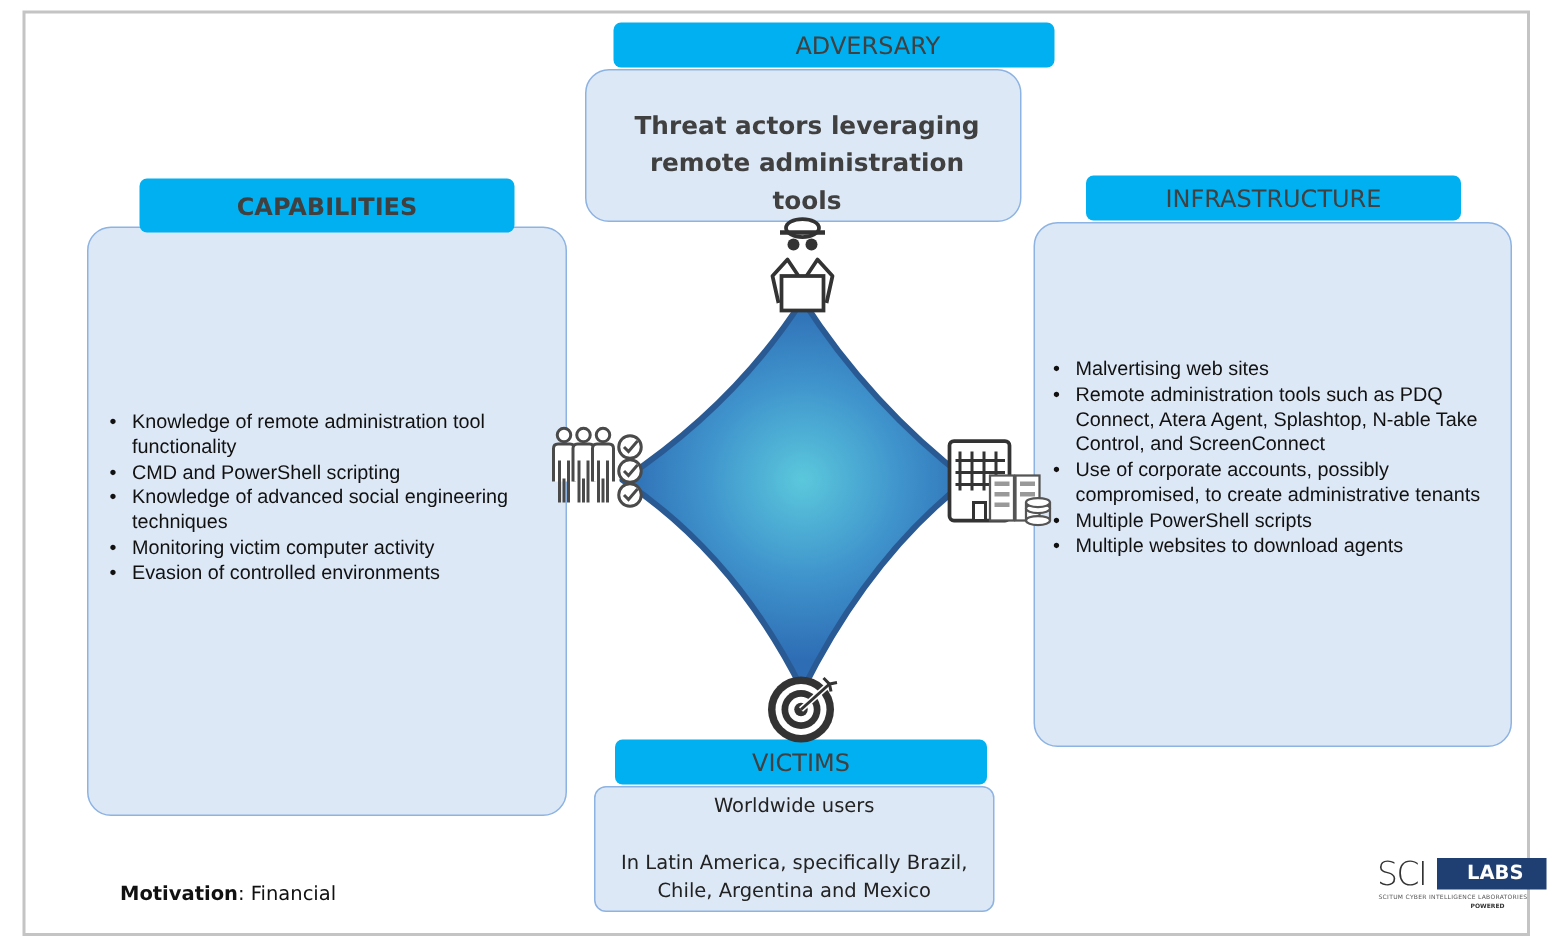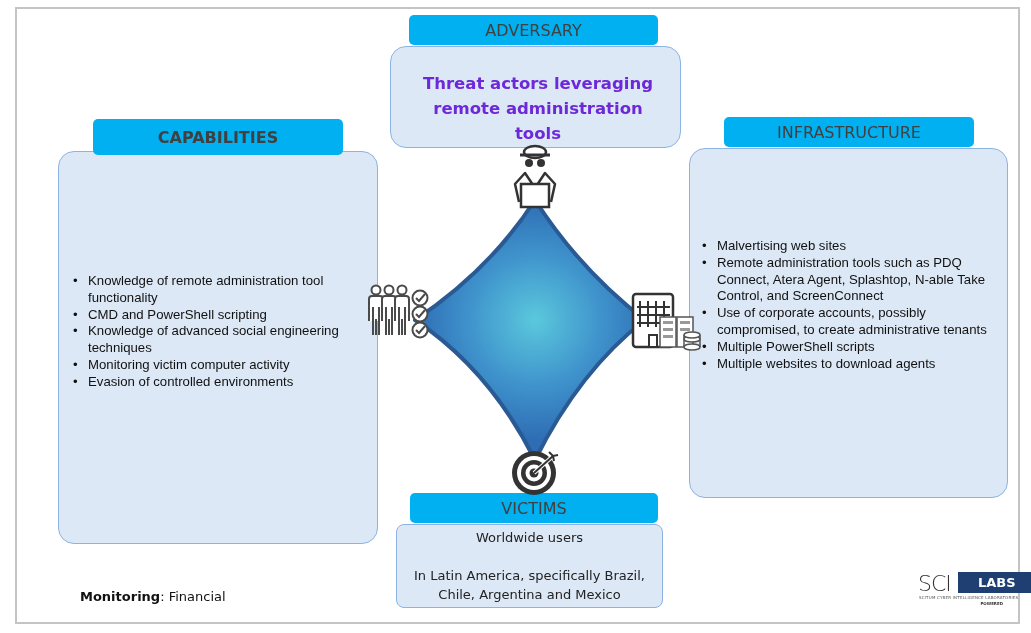--- a/index.html
+++ b/index.html
@@ -1,20 +1,20 @@
 <!DOCTYPE html>
 <html><head>
 <meta charset="utf-8">
 <style>
   html, body { margin: 0; padding: 0; background: #ffffff; }
   body { width: 1031px; height: 633px; position: relative; overflow: hidden; font-family: "Liberation Sans", sans-serif; }
   .frame { position: absolute; left: 15px; top: 7px; width: 1005px; height: 617px; border: 2px solid #c4c4c4; box-sizing: border-box; }
   .hdr { position: absolute; background: #00b0f0; border-radius: 5px; color: #404040; font-family: "DejaVu Sans", sans-serif; font-size: 16px; text-align: center; display: flex; align-items: center; justify-content: center; letter-spacing: 0; z-index: 3; }
   .box { position: absolute; background: #dde8f6; border: 1.5px solid #8db3e2; border-radius: 16px; box-sizing: border-box; z-index: 1; }
-  .adv-text { position: absolute; left: 0; right: 18px; top: 24px; text-align: center; font-family: "DejaVu Sans", sans-serif; font-weight: bold; font-size: 16.5px; line-height: 25px; color: #6d28d9; margin-left: 23px; }
+  .adv-text { position: absolute; left: 0; right: 18px; top: 24px; text-align: center; font-family: "DejaVu Sans", sans-serif; font-weight: bold; font-size: 16.5px; line-height: 25px; color: #404040; margin-left: 23px; }
   ul.blist { list-style: none; margin: 0; padding: 0; font-family: "Liberation Sans", sans-serif; font-size: 13.2px; line-height: 16.8px; color: #111; }
   ul.blist li { position: relative; padding-left: 24px; }
   ul.blist li::before { content: "•"; position: absolute; left: 9px; top: 0; }
   .cap-list { position: absolute; left: 5px; top: 121px; width: 310px; }
   .inf-list { position: absolute; left: 3px; top: 89px; width: 312px; }
   .vic-text { position: absolute; left: 0; right: 0; top: 3px; text-align: center; font-family: "DejaVu Sans", sans-serif; font-size: 13px; line-height: 19px; color: #222; }
   .vic-text p { margin: 0; }
   .vic-gap { height: 19px; }
   .motivation { position: absolute; left: 80px; top: 589px; font-family: "DejaVu Sans", sans-serif; font-size: 13px; color: #111; z-index: 2; }
   .motivation b { font-weight: bold; }
@@ -24,21 +24,21 @@
   .logo .sci { position: absolute; left: 0; top: 0; font-family: "DejaVu Sans", sans-serif; font-size: 22px; color: #333; letter-spacing: -1px; font-weight: 300; }
   .logo .labs { position: absolute; left: 40px; top: 1px; background: #1f3f73; color: #fff; font-family: "DejaVu Sans", sans-serif; font-size: 13px; font-weight: bold; padding: 3px 20px; line-height: 15px; }
   .logo .sub { position: absolute; left: 1px; top: 24px; font-size: 4px; color: #555; white-space: nowrap; letter-spacing: 0.2px; font-family: "DejaVu Sans", sans-serif; }
   .logo .pow { position: absolute; right: 5px; top: 30px; font-size: 4px; font-weight: bold; color: #333; font-family: "DejaVu Sans", sans-serif; }
 </style>
 </head>
 <body>
 
 <div class="frame"></div>
 
-<div class="hdr" style="left:409px; top:15px; width:249px; height:30px;">
+<div class="hdr" style="left:409px; top:15px; width:249px; height:30px;padding-left:45px;">
     <span>ADVERSARY</span>
   </div>
 <div class="box" style="left:390px; top:46px; width:291px; height:102px;">
   <div class="adv-text">
     <div>Threat actors leveraging</div>
     <div>remote administration tools</div>
   </div>
 </div>
 
 <div class="hdr" style="left:93px; top:119px; width:250px; height:36px;font-weight:bold;">
@@ -151,20 +151,20 @@
   <circle cx="25" cy="25" r="22" fill="#333"></circle>
   <circle cx="25" cy="25" r="17" fill="#fff"></circle>
   <circle cx="25" cy="25" r="13" fill="#333"></circle>
   <circle cx="25" cy="25" r="8.5" fill="#fff"></circle>
   <circle cx="25" cy="25" r="4.5" fill="#333"></circle>
   <path d="M25,25 L44,8" stroke="#fff" stroke-width="4"></path>
   <path d="M25,25 L44,8" stroke="#333" stroke-width="2"></path>
   <path d="M40,4 L44,8 L49,7 M44,8 L45,13" stroke="#333" stroke-width="2" fill="none"></path>
 </svg>
 
-<div class="motivation"><b>Monitoring</b><span>: </span><span>Financial</span></div>
+<div class="motivation"><b>Motivation</b><span>: </span><span>Financial</span></div>
 
 <div class="logo">
   <span class="sci">SCI</span>
   <span class="labs">LABS</span>
   <span class="sub">SCITUM CYBER INTELLIGENCE LABORATORIES</span>
   <span class="pow">POWERED</span>
 </div>
 
 </body></html>

